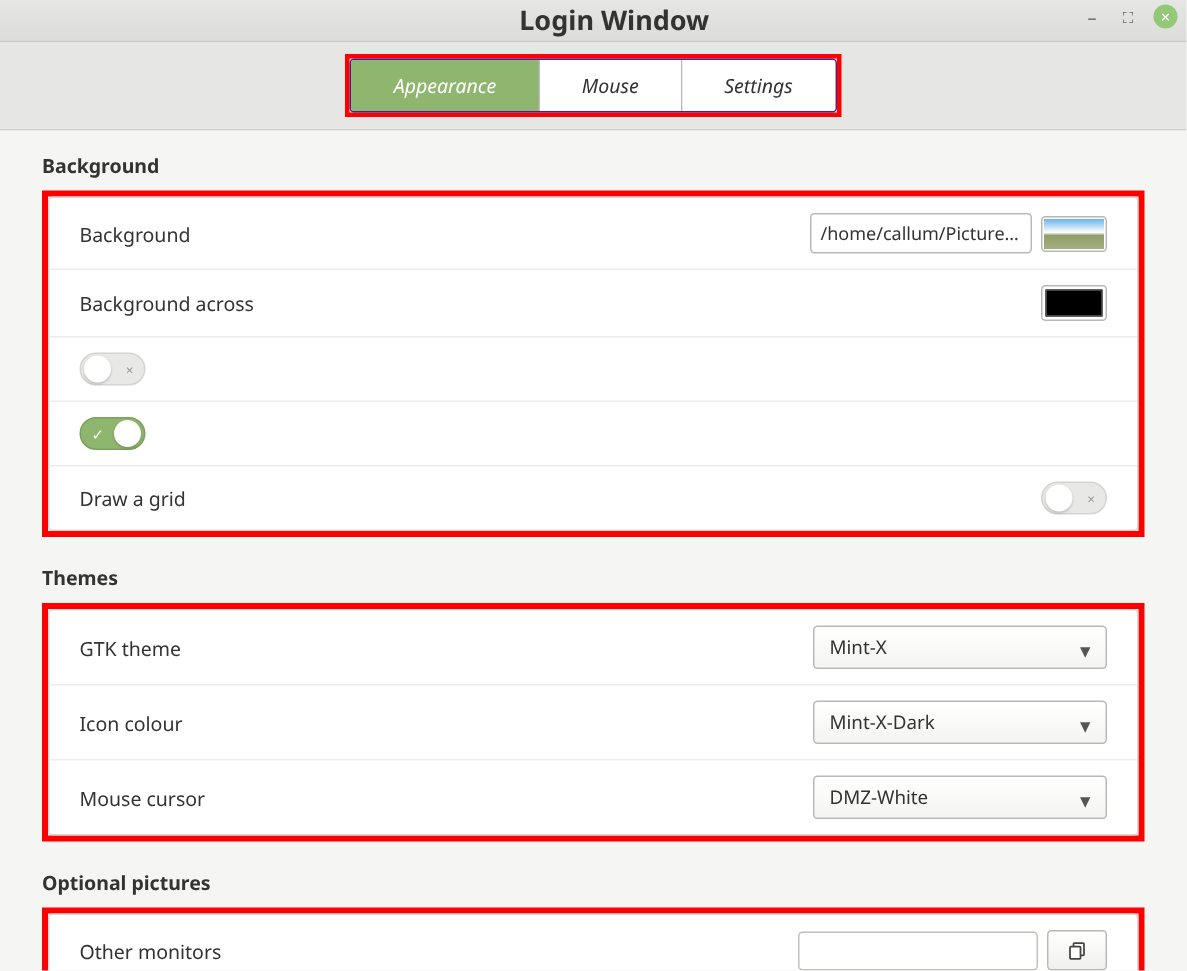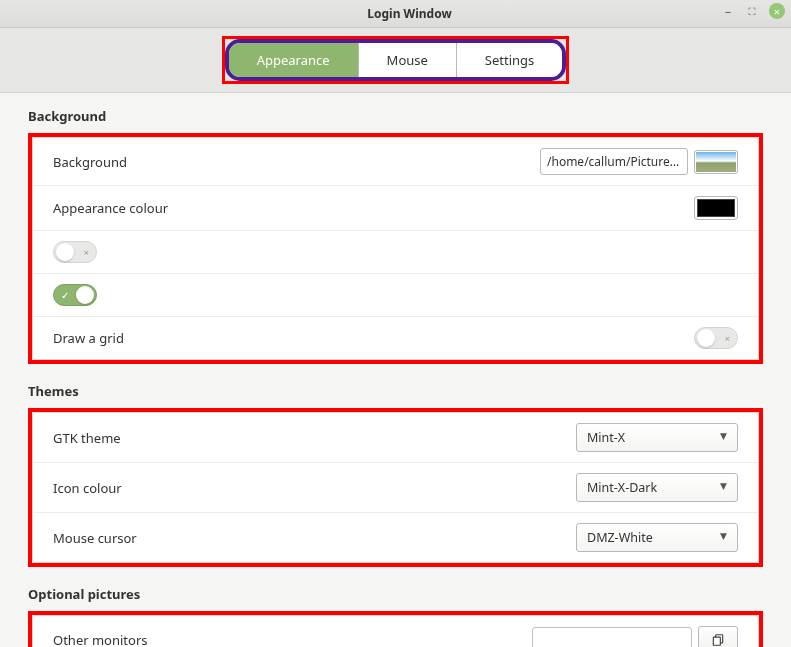--- a/index.html
+++ b/index.html
@@ -16,21 +16,21 @@
     background: linear-gradient(#e6e6e4, #dcdcda);
     height: 28px;
     display: flex;
     align-items: center;
     justify-content: center;
     position: relative;
     border-bottom: 1px solid #c8c8c6;
   }
   .titlebar-title {
     font-weight: bold;
-    font-size: 12px;
+    font-size: 18px;
     color: #333;
     padding-left: 28px;
   }
   .win-controls {
     position: absolute;
     right: 6px;
     top: 3px;
     display: flex;
     gap: 10px;
     align-items: center;
@@ -60,23 +60,24 @@
     display: flex;
     justify-content: center;
     border-bottom: 1px solid #d0d0ce;
   }
   .tab-group-wrap {
     border: 3px solid #ff0000;
     padding: 0;
   }
   .tab-group {
     display: flex;
-    border: 4px solid #4c1d95;
-    border-radius: 15px;
+    border: 1px solid #4c1d95;
+    border-radius: 3px;
     overflow: hidden;
+    font-style: italic;
   }
   .tab {
     padding: 8px 28px;
     background: #fff;
     cursor: pointer;
     border-right: 1px solid #b8b8b4;
     font-size: 13px;
   }
   .tab:last-child { border-right: none; }
   .tab.active {
@@ -186,30 +187,30 @@
     color: #999;
   }
   .switch-on-mark {
     position: absolute;
     left: 7px;
     top: 3px;
     font-size: 10px;
     color: #fff;
   }
   .dropdown {
-    width: 162px;
+    width: 196px;
     padding: 5px 10px;
     border: 1px solid #b8b8b4;
     border-radius: 3px;
     background: linear-gradient(#fff, #f4f4f2);
     font-size: 12.5px;
     cursor: pointer;
     display: flex;
     justify-content: space-between;
-    align-items: flex-start;
+    align-items: flex-end;
     margin-left: 35px;
   }
   .dropdown-caret {
     font-size: 9px;
     color: #555;
   }
   .text-input {
     width: 160px;
     padding: 5px 6px;
     border: 1px solid #c0c0bc;
@@ -259,21 +260,21 @@
       <div class="row">
         <span class="row-label">Background</span>
         <div class="row-control">
           <div class="file-input">/home/callum/Pictures/ca</div>
           <div class="thumb">
               <div class="thumb-inner"></div>
             </div>
         </div>
       </div>
       <div class="row">
-        <span class="row-label">Appearance colour</span>
+        <span class="row-label">Background across</span>
         <div class="row-control">
           <div class="color-swatch-btn">
               <div class="color-swatch-inner"></div>
             </div>
         </div>
       </div>
       <div class="row">
         <div class="row-control">
           <div class="switch switch-off">
             <span class="switch-off-mark">×</span>

